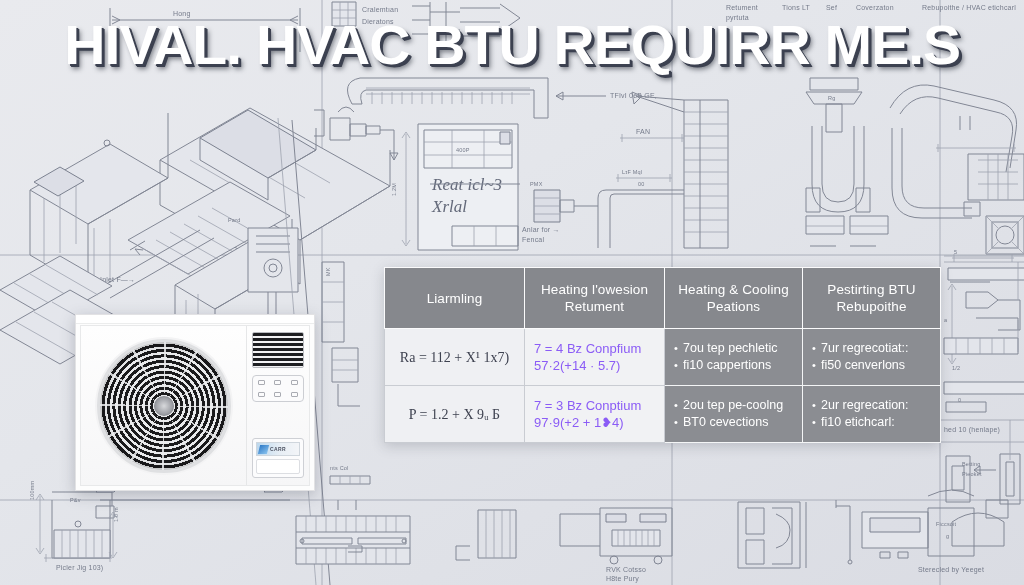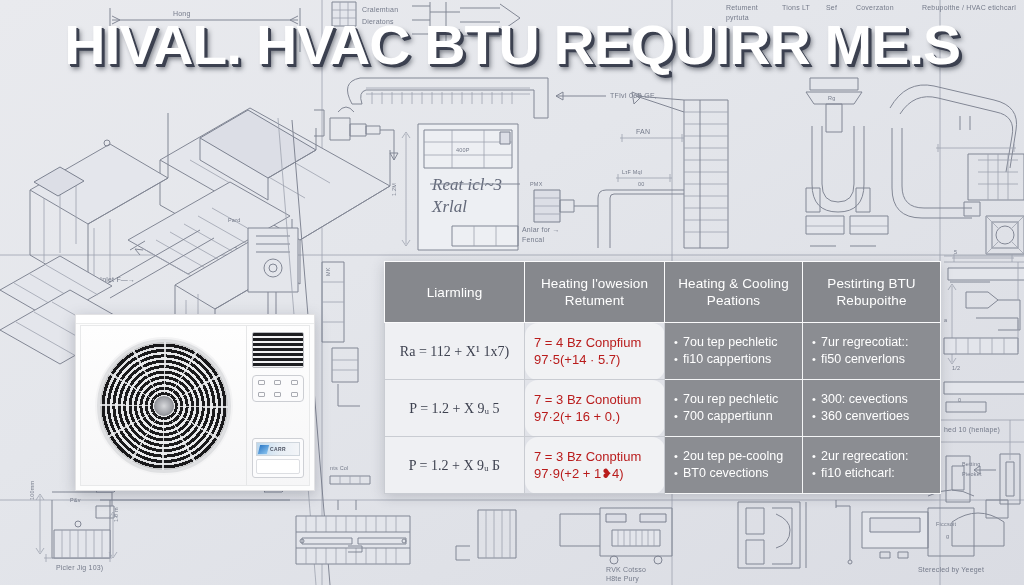--- a/index.html
+++ b/index.html
@@ -200,21 +200,21 @@
     height: 15px;
     background: #ffffff;
     border: 1px solid #dcdee2;
     border-radius: 2px;
   }
 
   
   #btu-table-wrap {
     position: absolute;
     left: 384px;
-    top: 261px;
+    top: 267px;
     width: 556px;
     z-index: 35;
     box-shadow: 0 3px 12px rgba(55,60,72,0.22);
   }
   table.btu {
     width: 556px;
     border-collapse: collapse;
     table-layout: fixed;
   }
   table.btu th {
@@ -239,25 +239,24 @@
   }
   table.btu td.plain {
     background: #eff0f3;
     color: #3e4250;
     text-align: center;
     font-family: "Liberation Serif", serif;
     font-size: 14px;
   }
   table.btu td.formula {
     background: #f1f2f4;
-    color: #b91c1c;
+    color: #8b5cf6;
     text-align: left;
     font-size: 13px;
     font-family: "Liberation Sans", sans-serif;
-    border-radius: 13px;
   }
   table.btu td.shade {
     background: #8b8d92;
     color: #ffffff;
     border: 1px solid #f4f5f6;
     margin-left: 48px;
   }
   table.btu td.shade ul { list-style: none; }
   table.btu td.shade li {
     position: relative;
@@ -713,51 +712,32 @@
           <th>Heating l'owesion Retument</th>
           <th>Heating &amp; Cooling Peations</th>
           <th>Pestirting BTU Rebupoithe</th>
         </tr>
       </thead>
       <tbody>
         <tr>
           <td class="plain">Ra = 112 + X¹ 1x7)</td>
           <td class="formula">
             <div>7 = 4 Bz Conpfium</div>
-            <div>97·5(+14 · 5.7)</div>
+            <div>57·2(+14 · 5.7)</div>
           </td>
           <td class="shade">
             <ul>
               <li>7ou tep pechletic</li>
               <li style="list-style:none;padding-left:9px">fi10 cappertions</li>
             </ul>
           </td>
           <td class="shade">
             <ul>
               <li>7ur regrecotiat::</li>
               <li style="list-style:none;padding-left:9px">fi50 cenverlons</li>
-            </ul>
-          </td>
-        </tr>
-        <tr>
-          <td class="plain">P = 1.2 + X 9ᵤ 5</td>
-          <td class="formula">
-            <div>7 = 3 Bz Conotium</div>
-            <div>97·2(+ 16 + 0.)</div>
-          </td>
-          <td class="shade">
-            <ul>
-              <li>7ou rep pechletic</li>
-              <li>700 cappertiunn</li>
-            </ul>
-          </td>
-          <td class="shade">
-            <ul>
-              <li>300: cevections</li>
-              <li>360 cenvertioes</li>
             </ul>
           </td>
         </tr>
         <tr>
           <td class="plain">P = 1.2 + X 9ᵤ Б</td>
           <td class="formula">
             <div>7 = 3 Bz Conptium</div>
             <div>97·9(+2 + 1❥4)</div>
           </td>
           <td class="shade">

